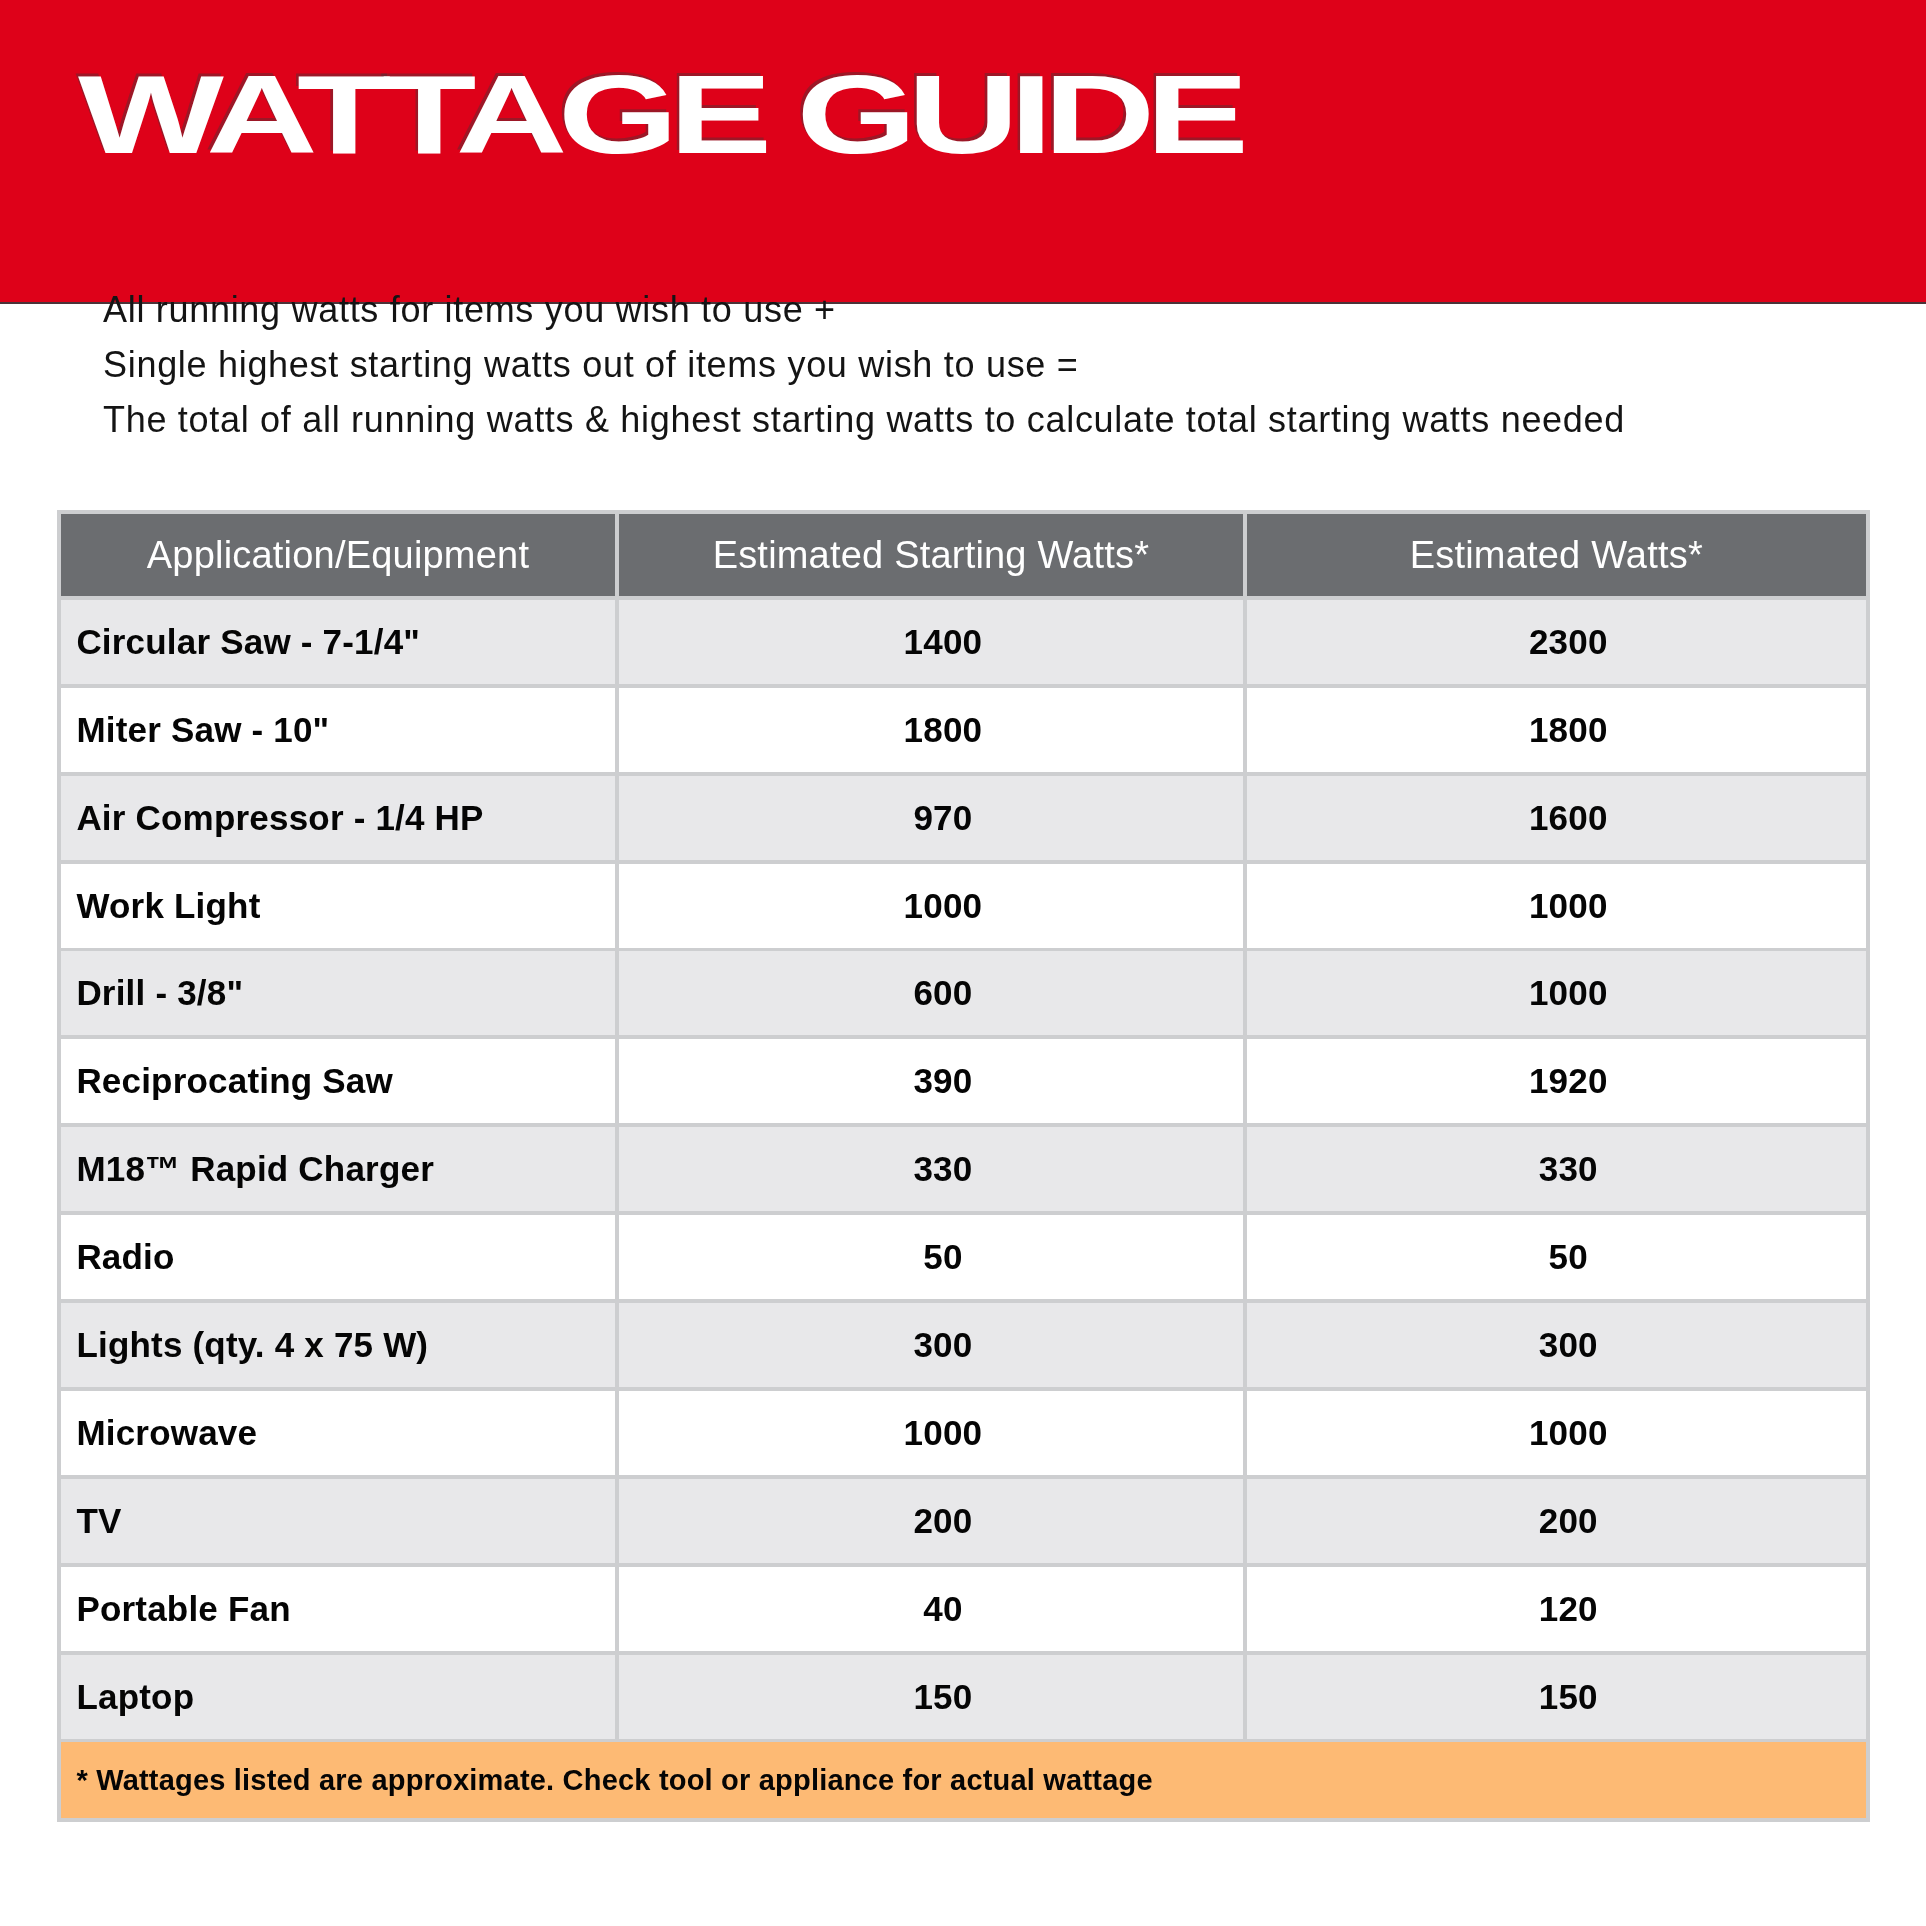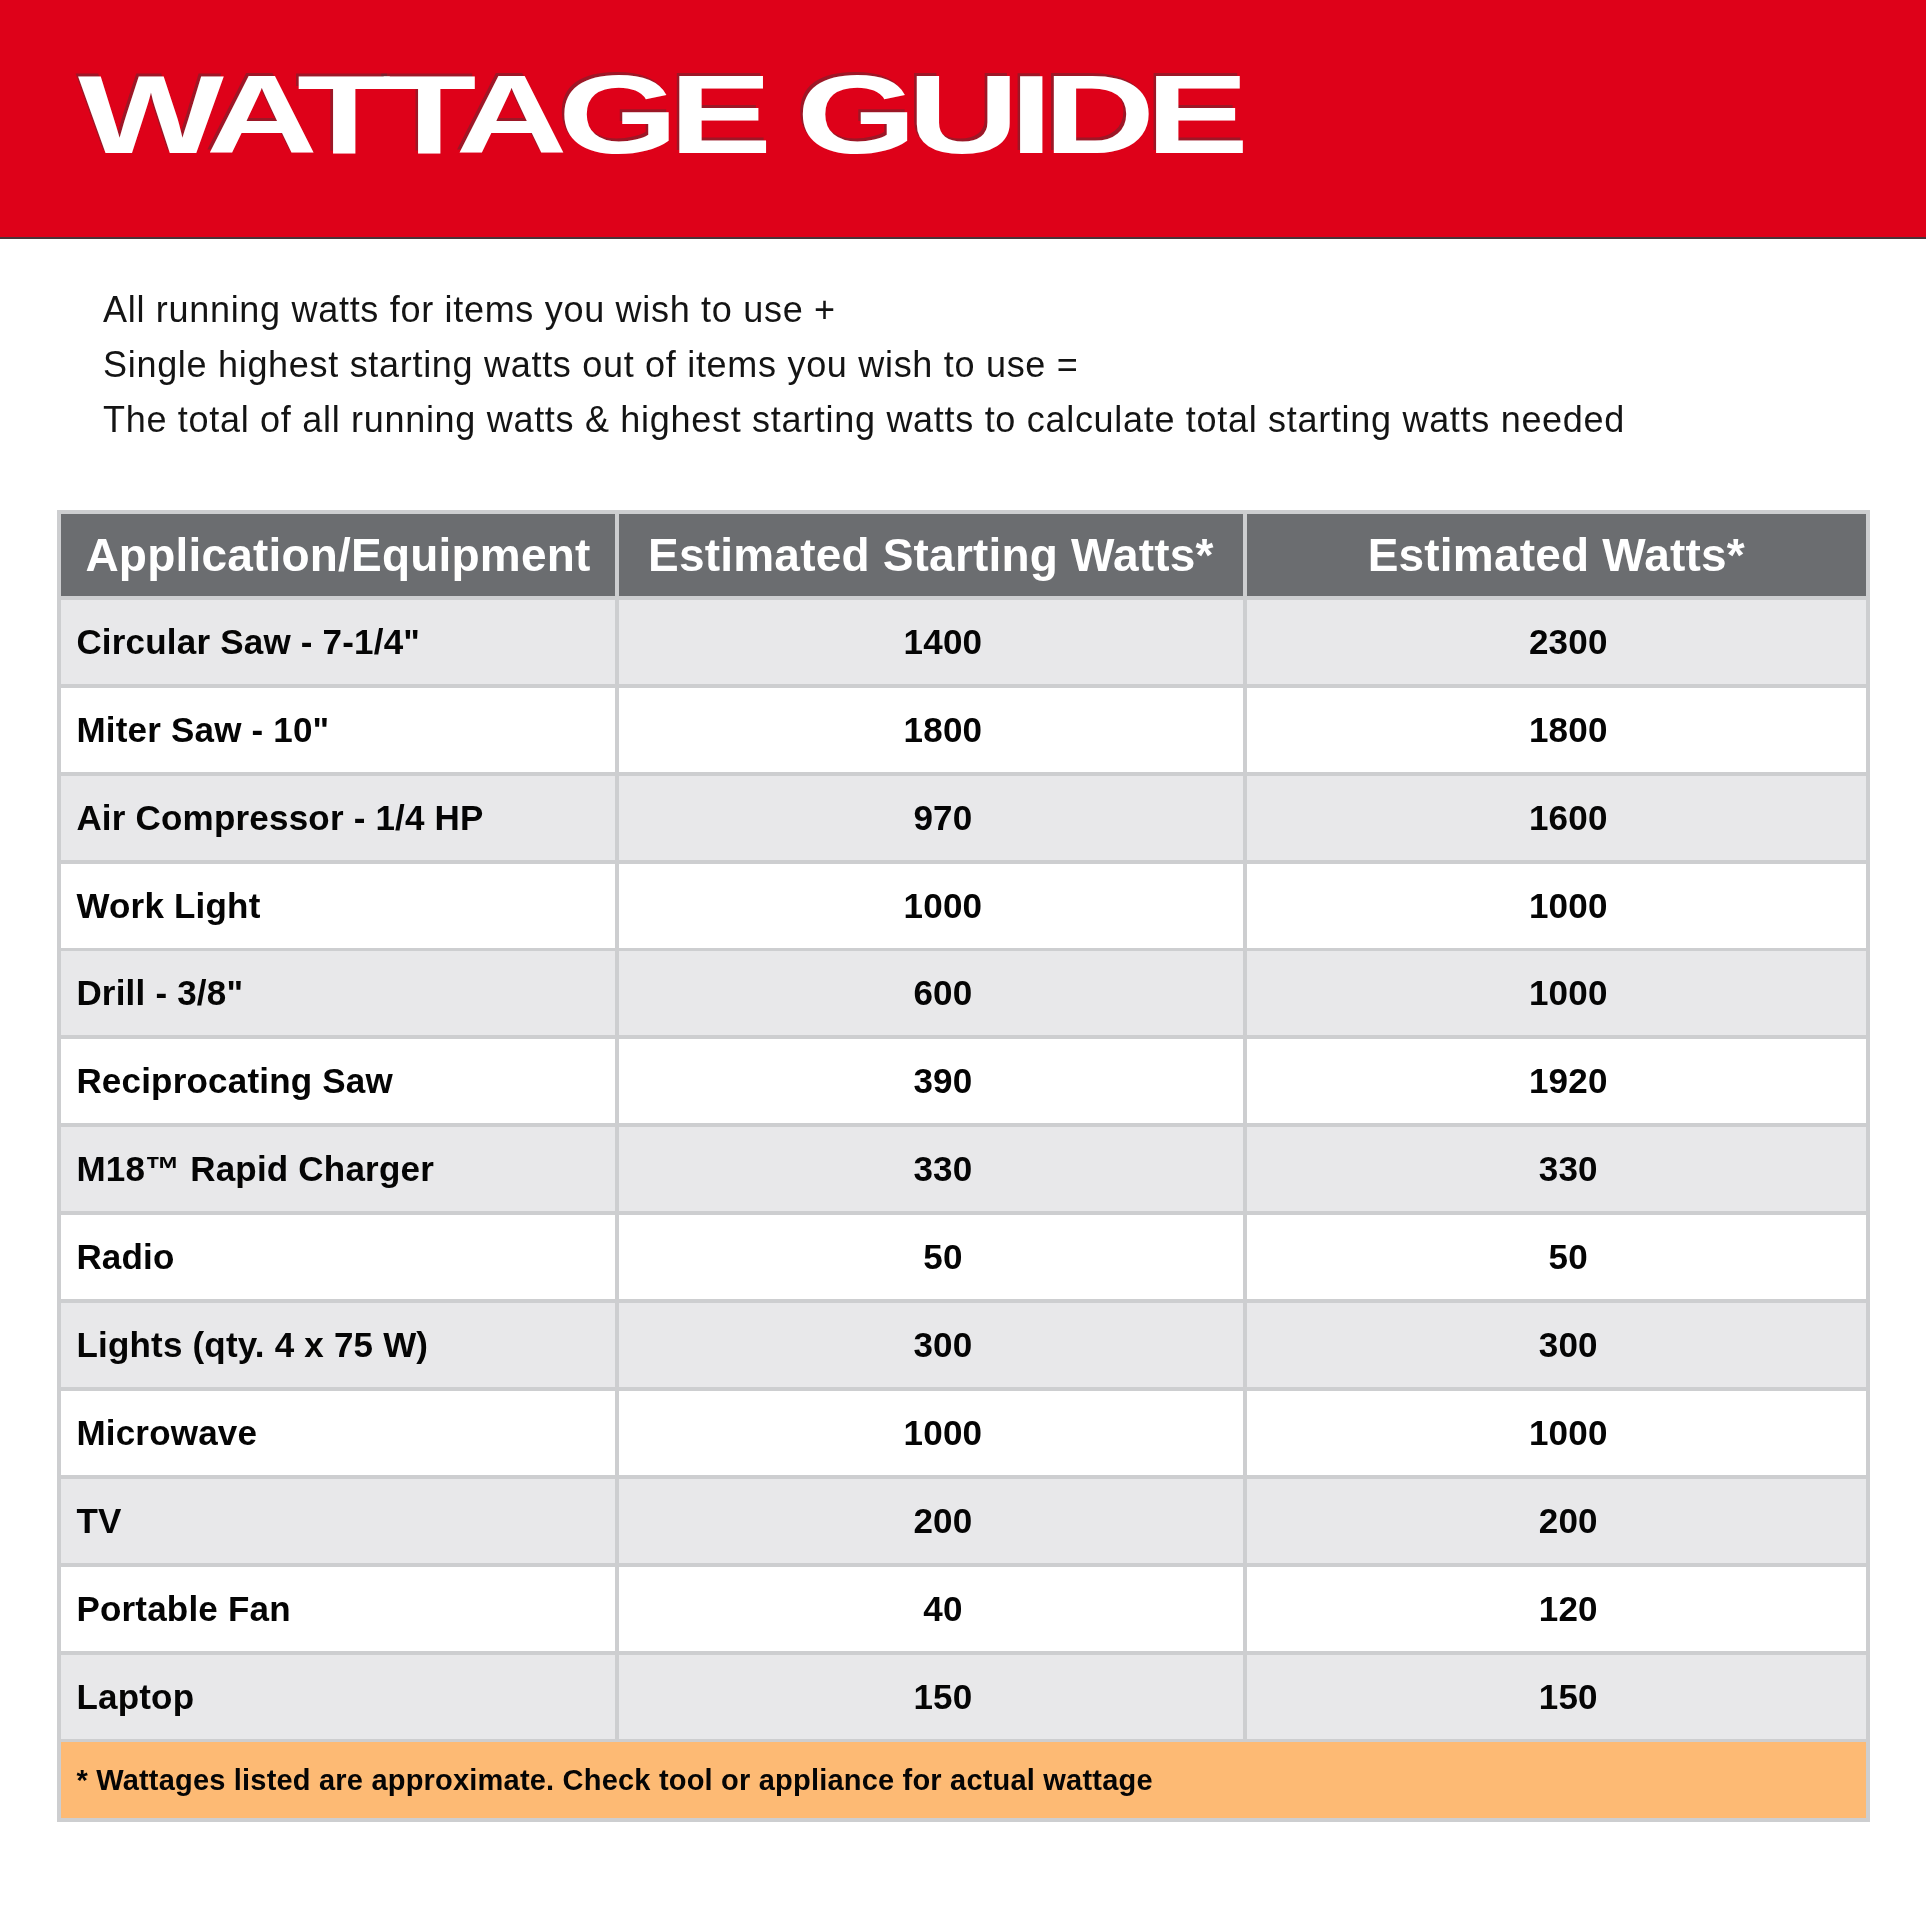--- a/index.html
+++ b/index.html
@@ -8,21 +8,21 @@
     --thead-bg:#6b6d70;
     --row-alt:#e8e8ea;
     --grid-line:#cdced0;
     --ink:#0b0b0b;
   }
   *{margin:0;padding:0;box-sizing:border-box;}
   html,body{width:1926px;height:1926px;background:#ffffff;overflow:hidden;}
   body{font-family:"Liberation Sans","DejaVu Sans",sans-serif;color:var(--ink);position:relative;}
 
   .banner{
-    position:absolute;left:0;top:0;width:1926px;height:239px;
+    position:absolute;left:0;top:0;width:1926px;height:304px;
     background:var(--brand-red);
     border-bottom:2.9px solid var(--underline);
   }
   .title{
     position:absolute;left:78px;top:59px;
     font-size:112px;font-weight:bold;line-height:1;color:#ffffff;
     letter-spacing:-0.06em;white-space:nowrap;
     transform:scaleX(1.38);transform-origin:left top;
     text-shadow:-1.9px -2.9px 0 rgba(75,50,56,0.45);
   }
@@ -40,21 +40,21 @@
     position:absolute;left:57px;top:510px;width:1813px;
     display:grid;
     grid-template-columns:554px 624px 619px;
     grid-template-rows:82px repeat(13,84px) 76px;
     gap:3.9px;
     background:var(--grid-line);
     border:4.3px solid var(--grid-line);
   }
   .hcell{
     background:var(--thead-bg);color:#ffffff;
-    font-size:46px;font-weight:bold;
+    font-size:38px;font-weight:normal;
     display:flex;align-items:center;justify-content:center;
     text-align:center;letter-spacing:0.2px;
   }
   .cell{
     background:#ffffff;
     font-size:35px;font-weight:bold;color:#050505;
     display:flex;align-items:center;
     letter-spacing:0.2px;
   }
   .cell.alt{background:var(--row-alt);}

